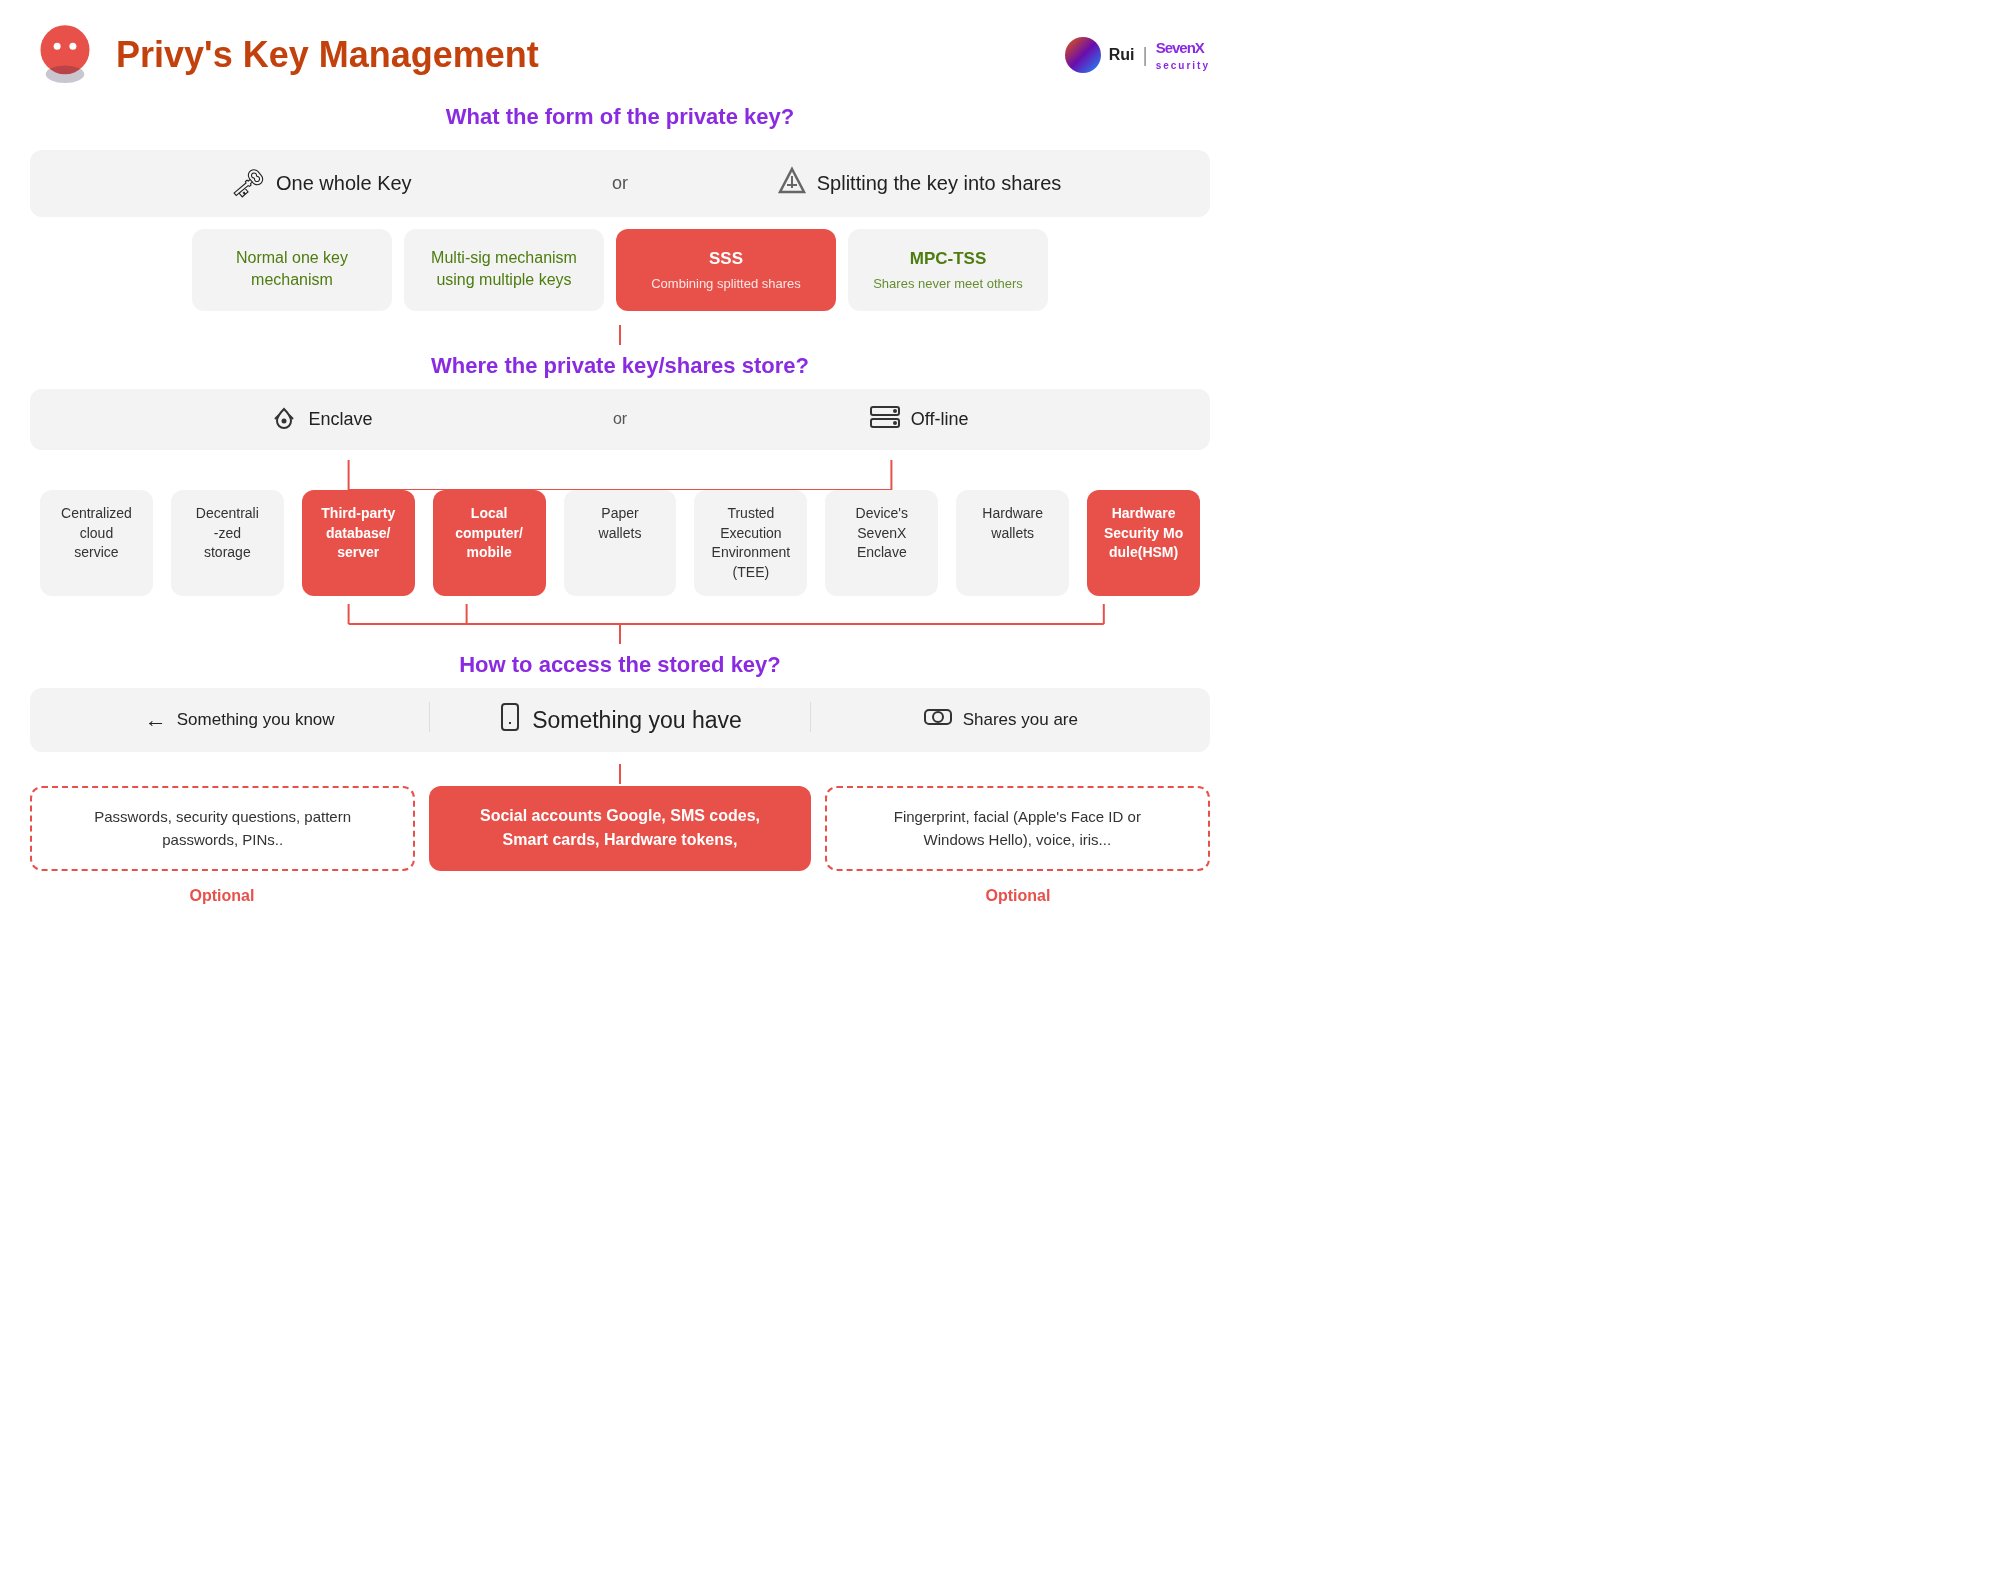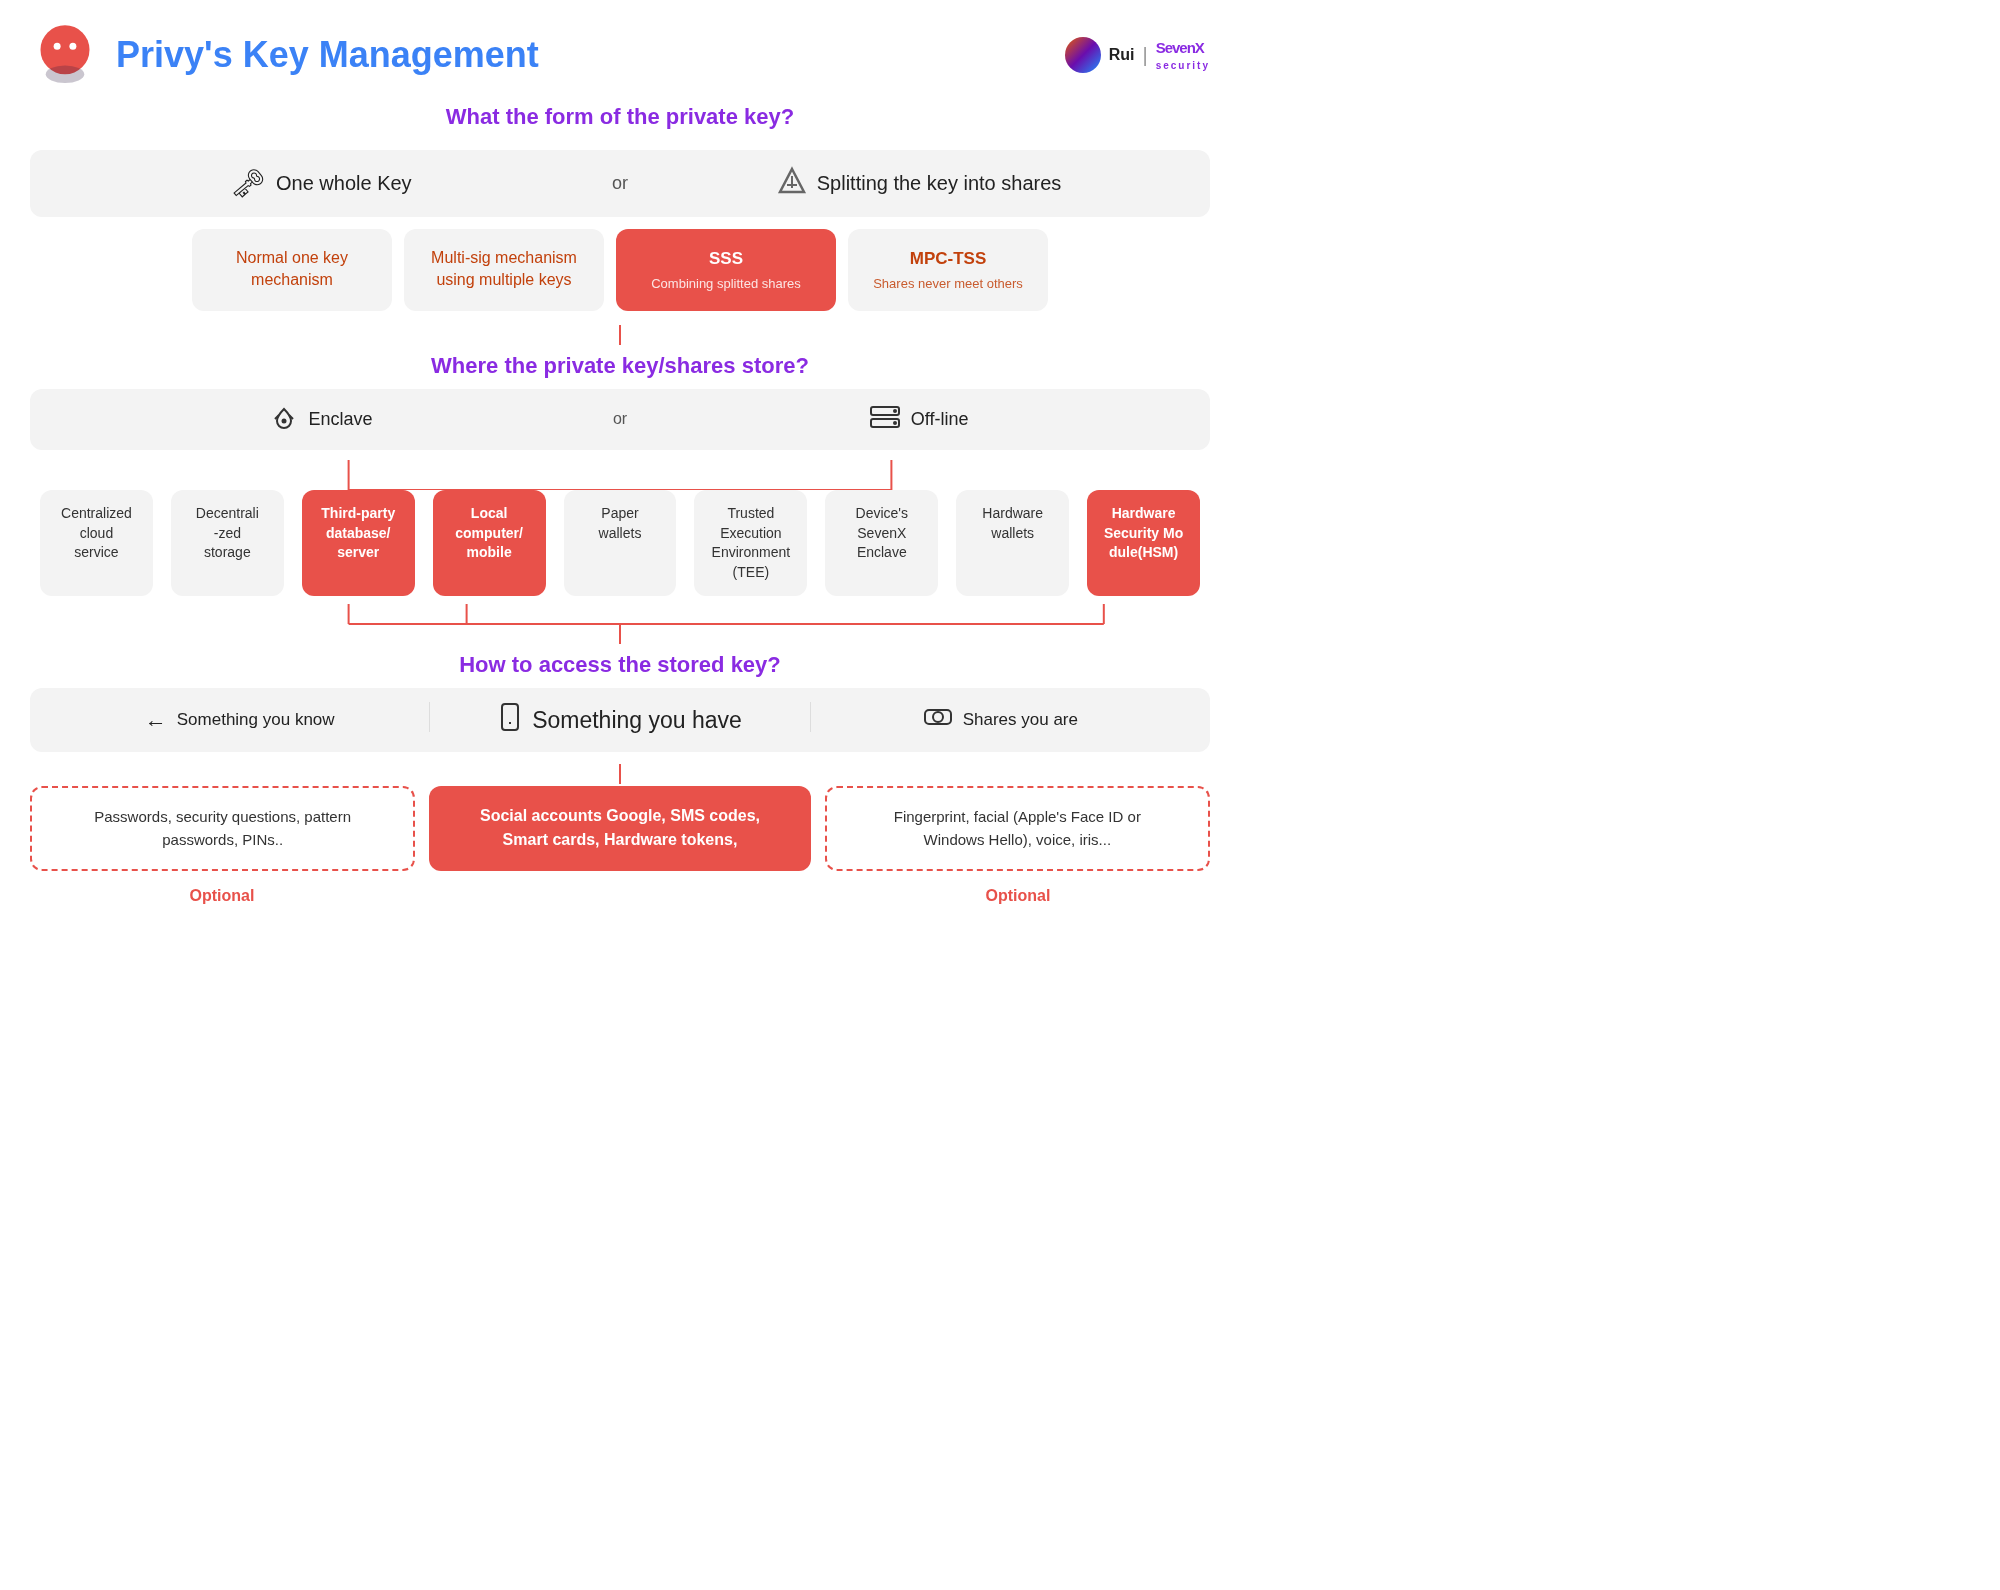--- a/index.html
+++ b/index.html
@@ -24,21 +24,21 @@
       align-items: center;
       gap: 16px;
     }
     .logo-ghost {
       width: 70px;
       height: 70px;
     }
     .main-title {
       font-size: 36px;
       font-weight: 800;
-      color: #3b82f6;
+      color: #c2410c;
     }
     .brand-group {
       display: flex;
       align-items: center;
       gap: 8px;
       font-size: 16px;
     }
     .brand-avatar {
       width: 36px;
       height: 36px;
@@ -98,21 +98,21 @@
       justify-content: center;
       gap: 12px;
       margin: 0 10px 14px 10px;
     }
     .mechanism-box {
       background: #f3f3f3;
       border-radius: 12px;
       padding: 18px 14px;
       text-align: center;
       font-size: 16px;
-      color: #c2410c;
+      color: #4d7c0f;
       line-height: 1.4;
     }
     .mechanism-box.highlight-red {
       background: #e8514a;
       color: #fff;
       font-weight: 700;
     }
     .mechanism-box .sub-label {
       font-size: 13px;
       font-weight: 400;

